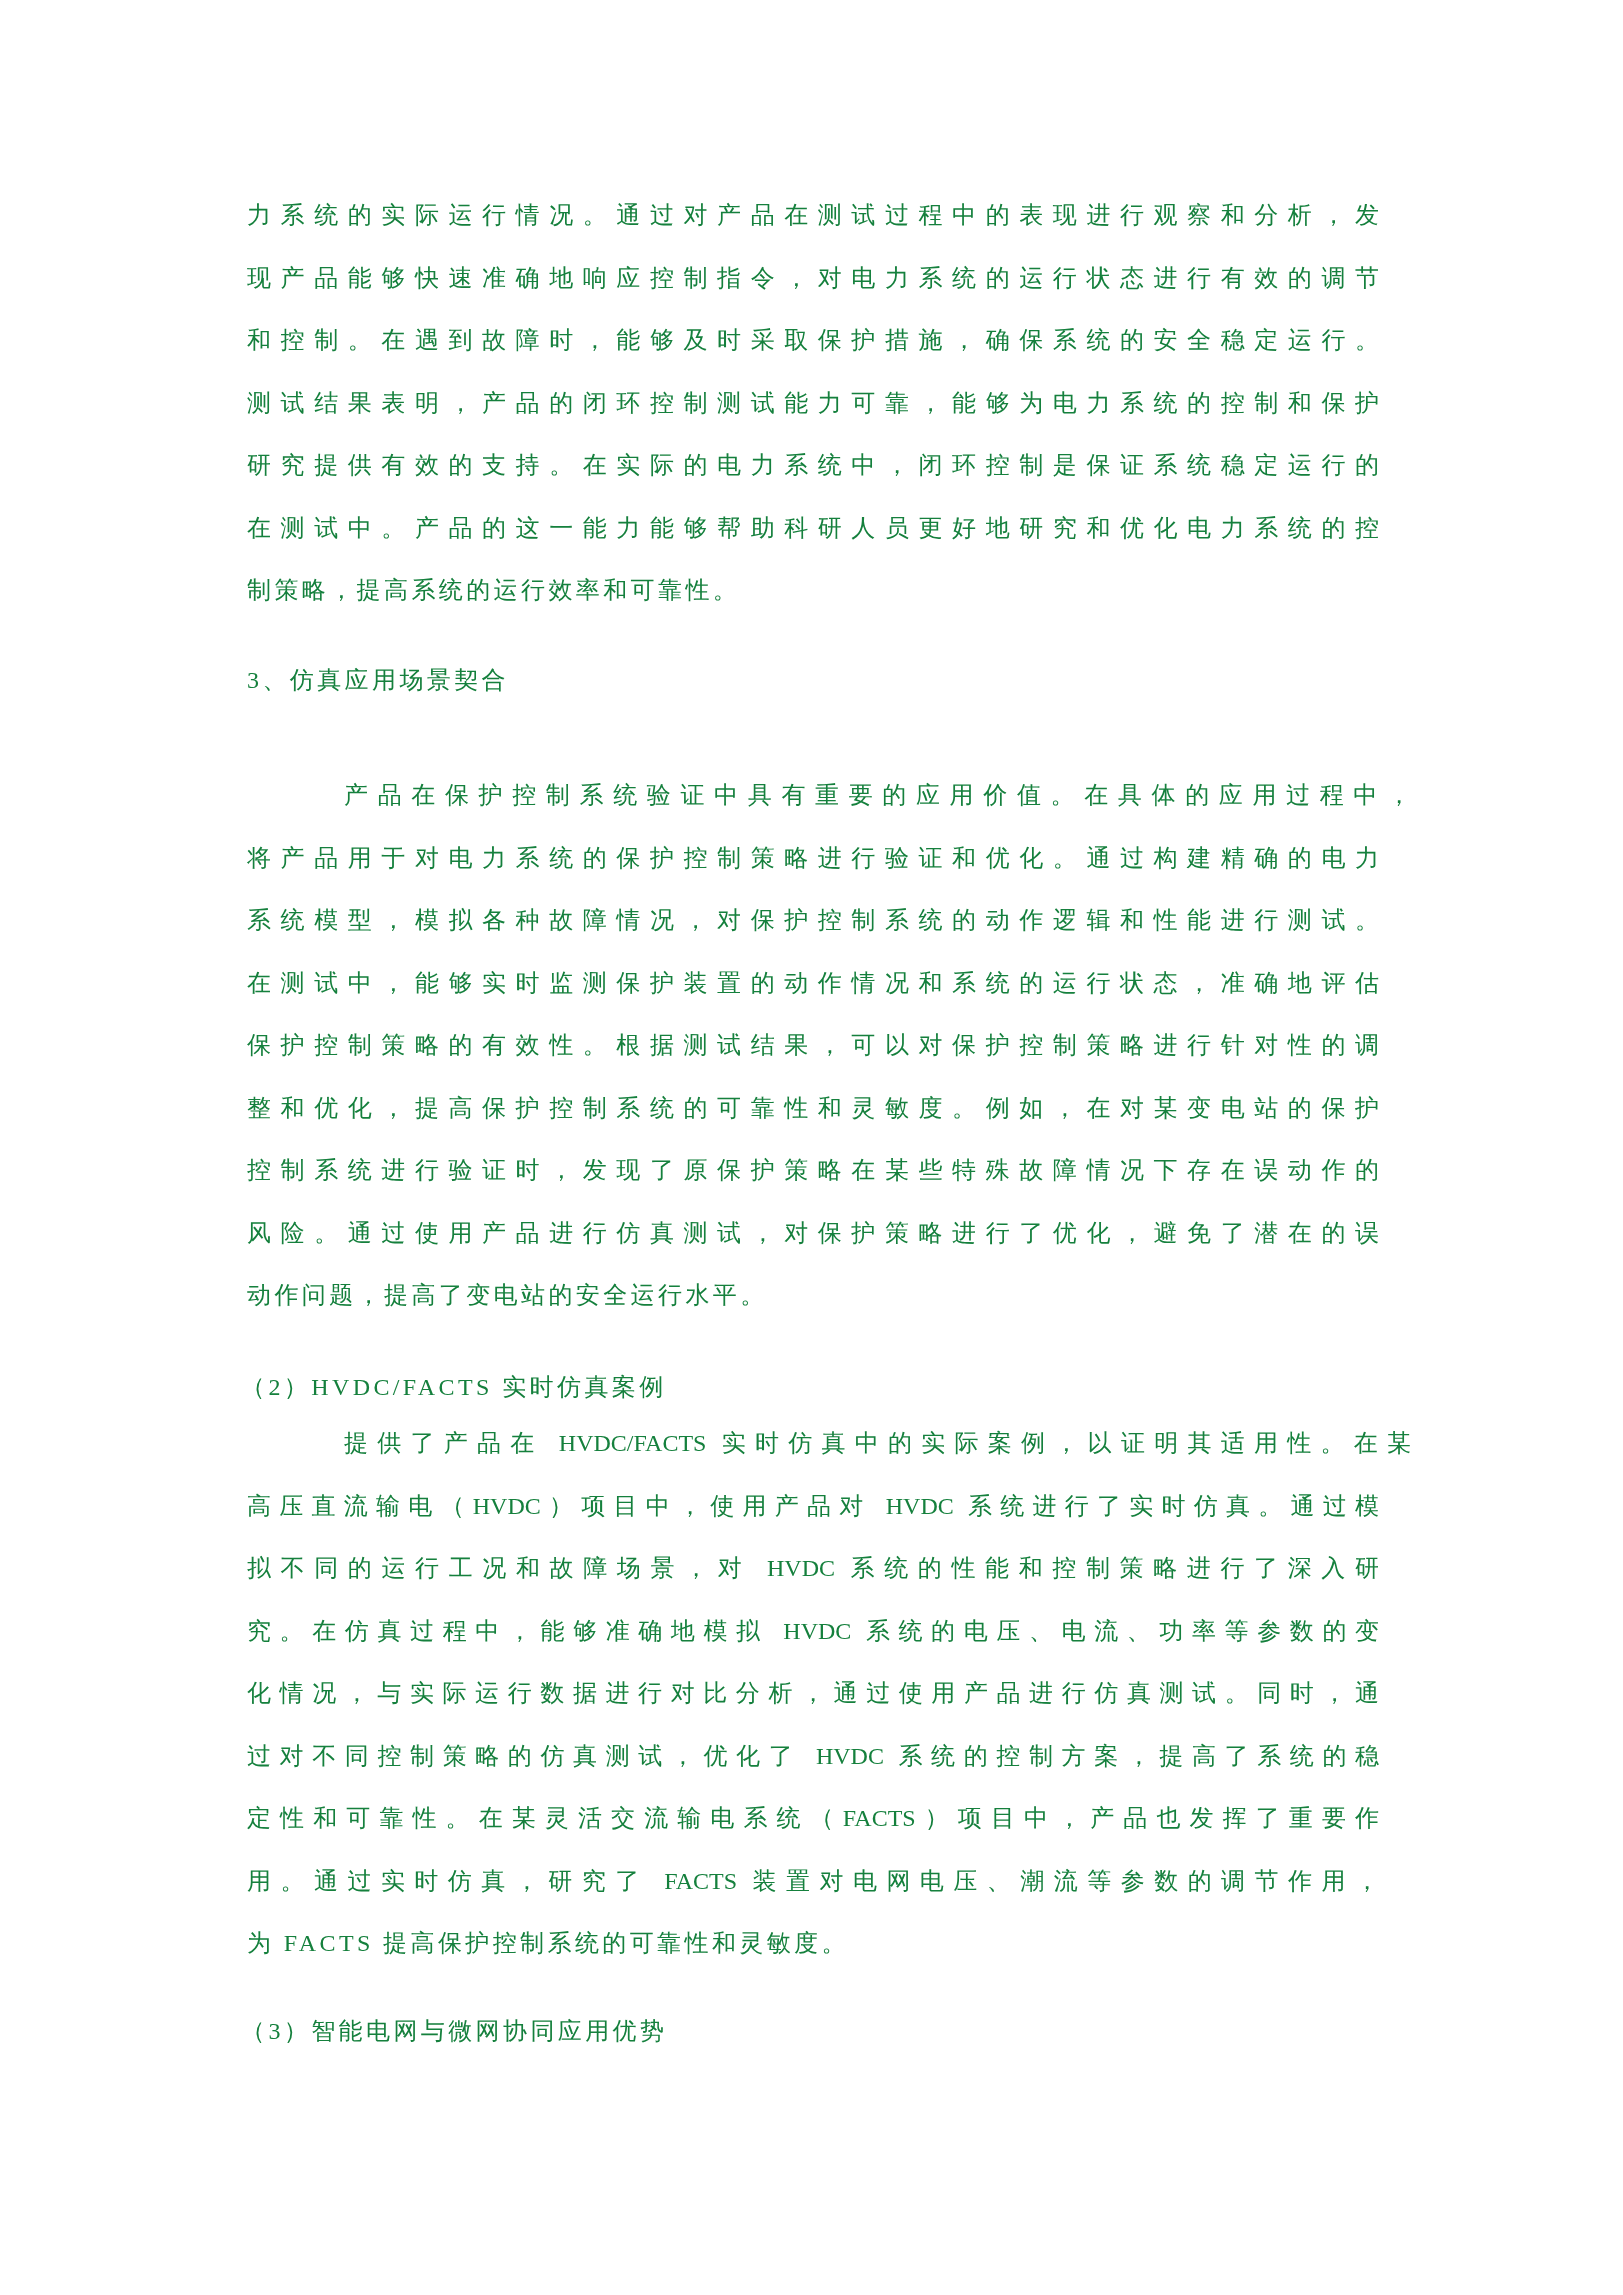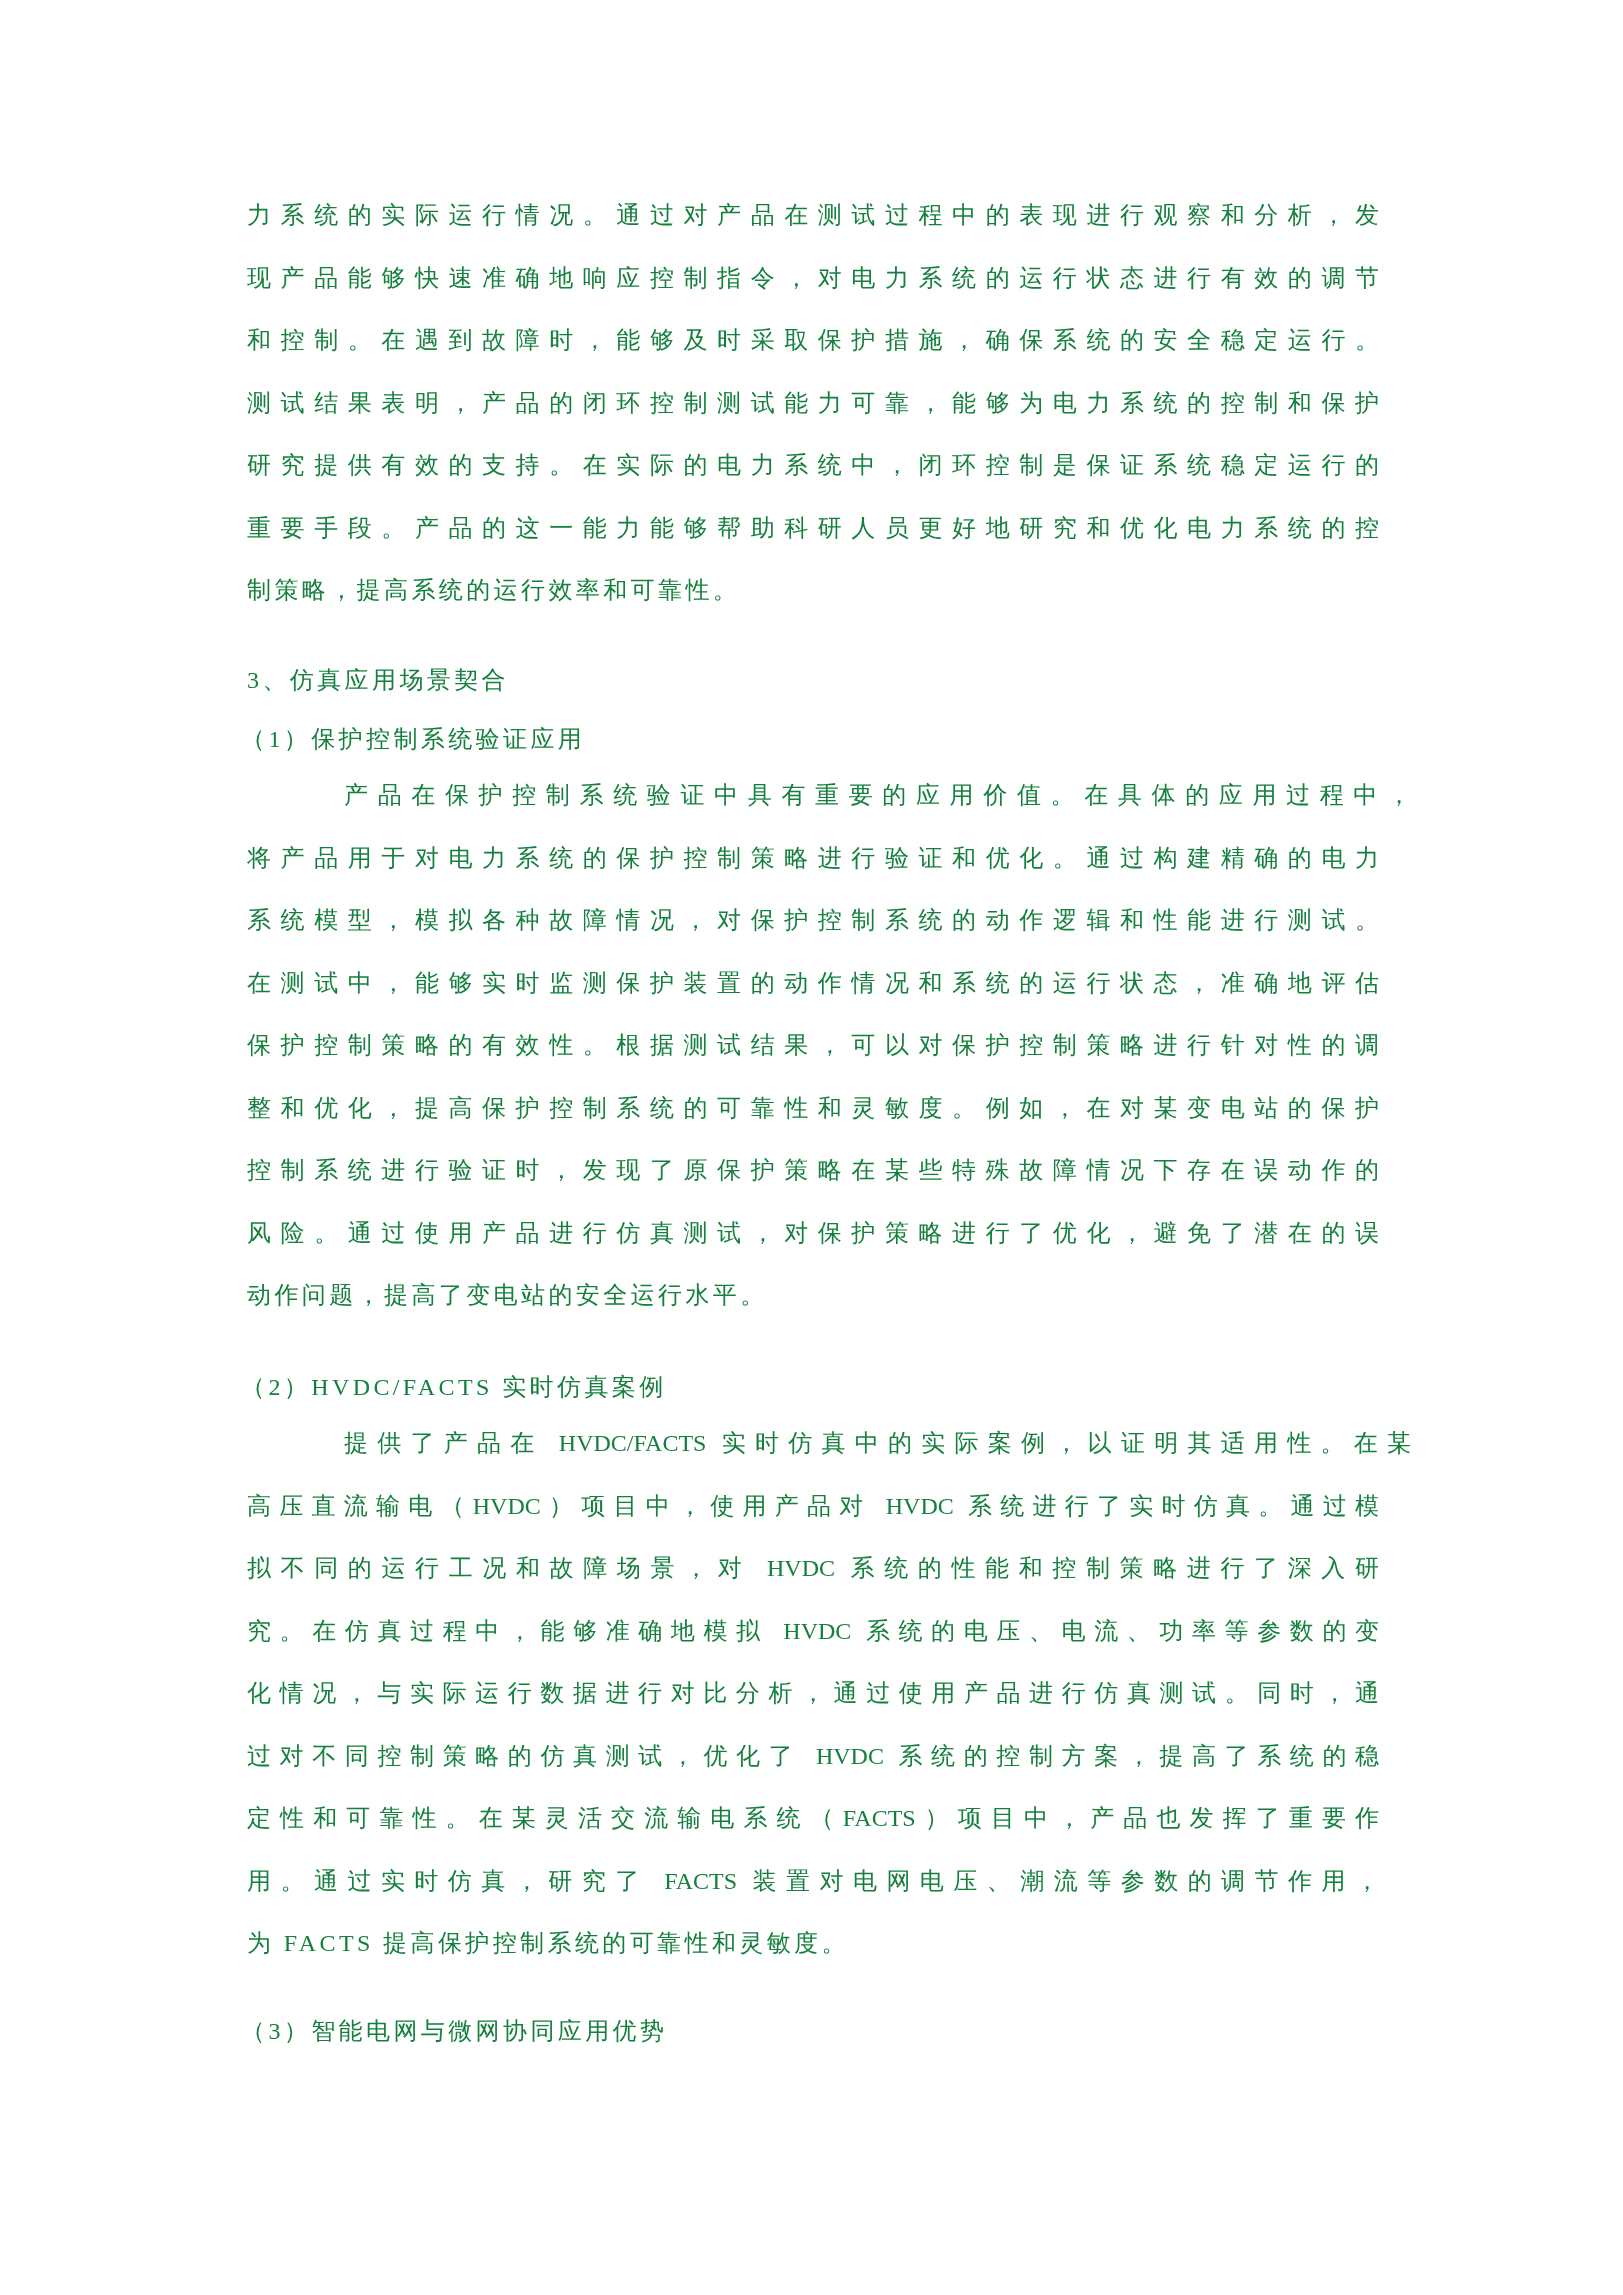--- a/index.html
+++ b/index.html
@@ -25,27 +25,26 @@
 <body>
 
 <div class="page">
 
   <div>
     <div class="line justify" style="top:196px">力系统的实际运行情况。通过对产品在测试过程中的表现进行观察和分析，发</div>
     <div class="line justify" style="top:259px">现产品能够快速准确地响应控制指令，对电力系统的运行状态进行有效的调节</div>
     <div class="line justify" style="top:321px">和控制。在遇到故障时，能够及时采取保护措施，确保系统的安全稳定运行。</div>
     <div class="line justify" style="top:384px">测试结果表明，产品的闭环控制测试能力可靠，能够为电力系统的控制和保护</div>
     <div class="line justify" style="top:446px">研究提供有效的支持。在实际的电力系统中，闭环控制是保证系统稳定运行的</div>
-    <div class="line justify" style="top:509px">重要手段。产品的这一能力能够帮助科研人员更好地研究和优化电力系统的控</div>
+    <div class="line justify" style="top:509px">在测试中。产品的这一能力能够帮助科研人员更好地研究和优化电力系统的控</div>
     <div class="line" style="top:571px">制策略，提高系统的运行效率和可靠性。</div>
   </div>
 
   <div class="line" style="top:661px">3、仿真应用场景契合</div>
 
-  <div class="line sub" style="top:720px">（1）保护控制系统验证应用</div>
   <div>
     <div class="line justify indent" style="top:776px">产品在保护控制系统验证中具有重要的应用价值。在具体的应用过程中，</div>
     <div class="line justify" style="top:839px">将产品用于对电力系统的保护控制策略进行验证和优化。通过构建精确的电力</div>
     <div class="line justify" style="top:901px">系统模型，模拟各种故障情况，对保护控制系统的动作逻辑和性能进行测试。</div>
     <div class="line justify" style="top:964px">在测试中，能够实时监测保护装置的动作情况和系统的运行状态，准确地评估</div>
     <div class="line justify" style="top:1026px">保护控制策略的有效性。根据测试结果，可以对保护控制策略进行针对性的调</div>
     <div class="line justify" style="top:1089px">整和优化，提高保护控制系统的可靠性和灵敏度。例如，在对某变电站的保护</div>
     <div class="line justify" style="top:1151px">控制系统进行验证时，发现了原保护策略在某些特殊故障情况下存在误动作的</div>
     <div class="line justify" style="top:1214px">风险。通过使用产品进行仿真测试，对保护策略进行了优化，避免了潜在的误</div>
     <div class="line" style="top:1276px">动作问题，提高了变电站的安全运行水平。</div>

